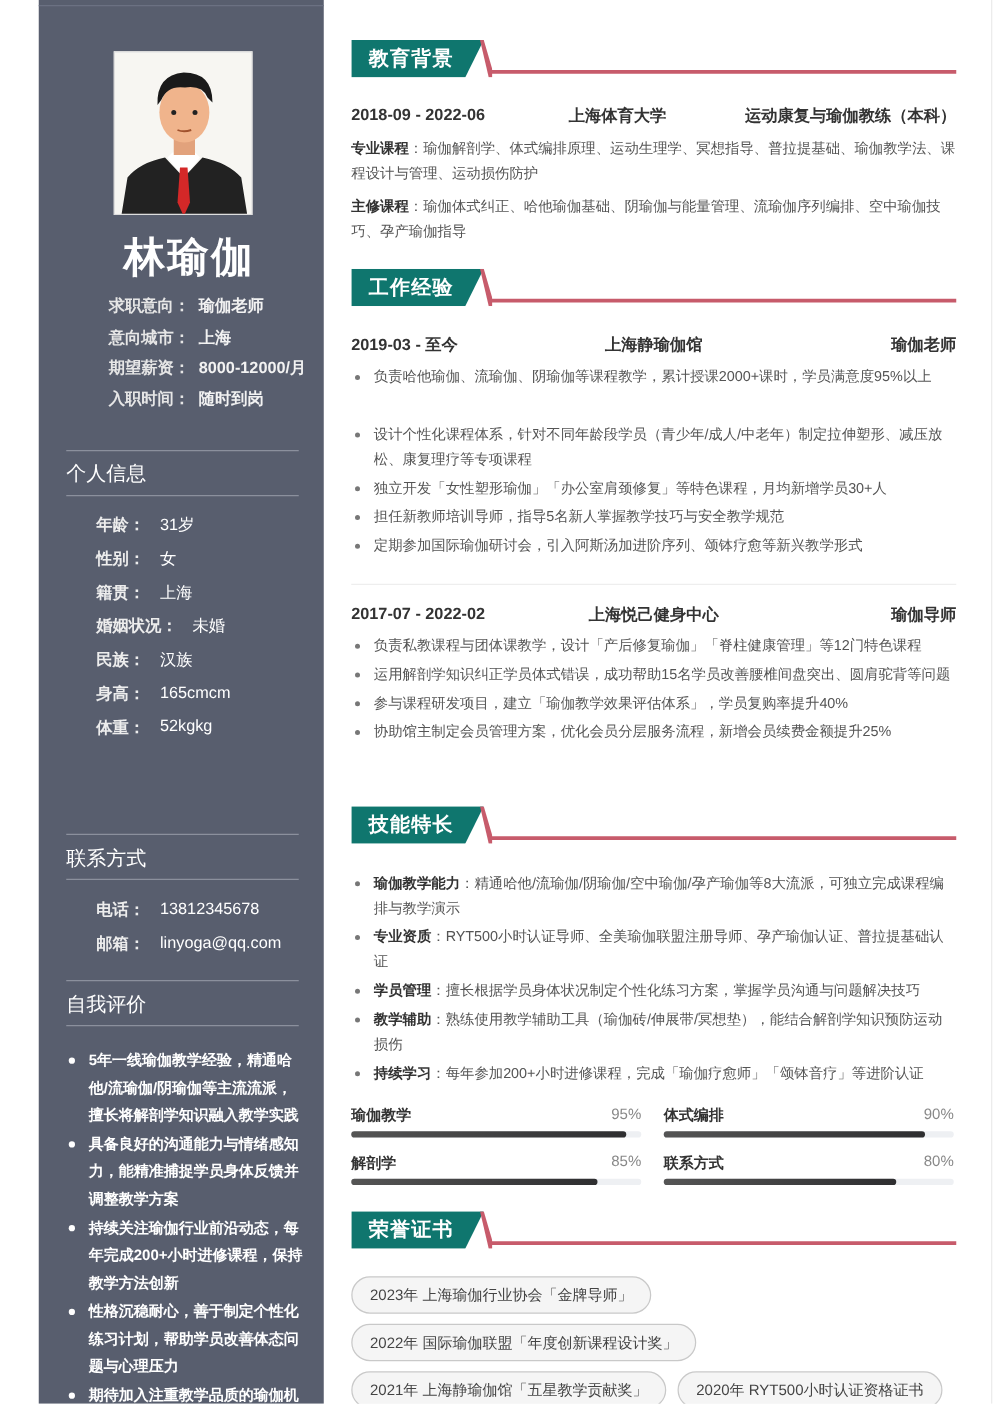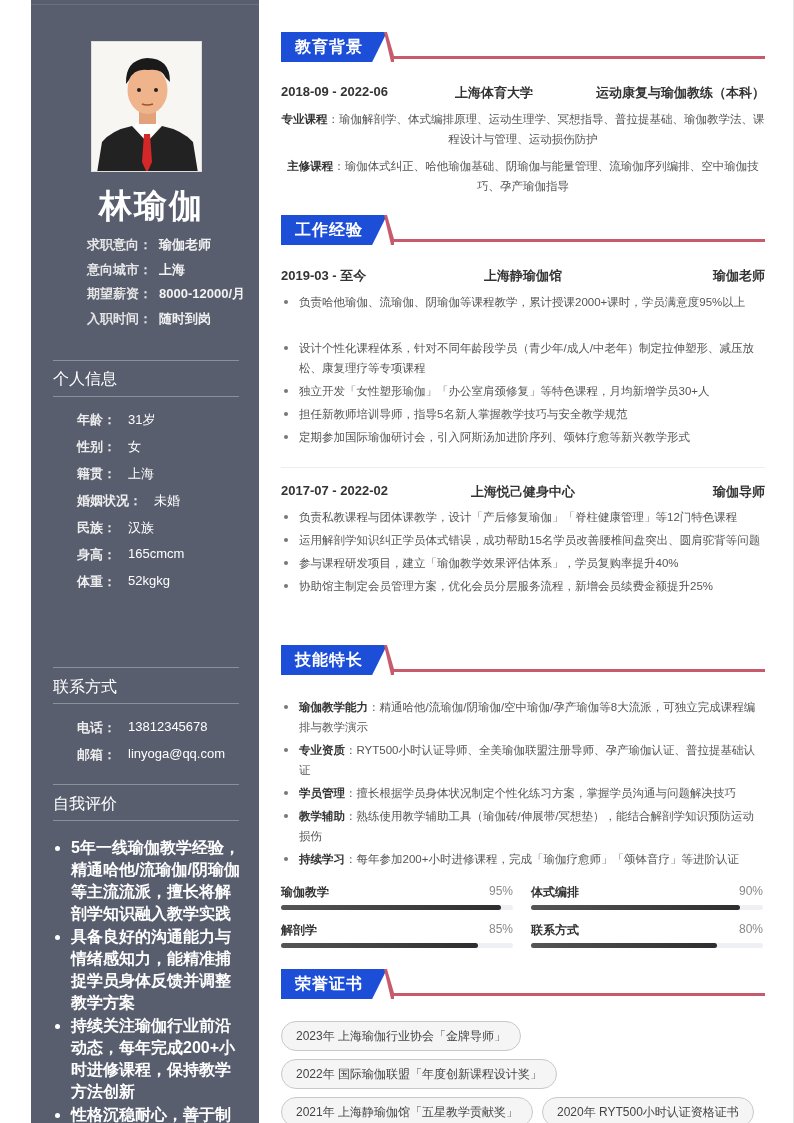--- a/index.html
+++ b/index.html
@@ -12,35 +12,35 @@
   .name { position: absolute; left: 0; top: 184px; width: 228px; text-align: center; font-size: 33px; font-weight: bold; letter-spacing: 2px; color: #ffffff; padding-left: 13px; }
   .intent { position: absolute; left: 24px; top: 236px; width: 190px; margin-left: 32px; }
   .intent .row { height: 24.5px; font-size: 13px; font-weight: bold; color: #f2f2f2; display: flex; }
   .intent .lbl { width: 72px; color: #e6e6e6; }
   .sec-title { position: absolute; left: 22px; width: 186px; font-size: 16px; font-weight: normal; color: #fff; }
   .sec-line { position: absolute; left: 22px; width: 186px; height: 1px; background: #8b909d; }
   .info { position: absolute; left: 22px; width: 190px; }
   .info .row { height: 27px; font-size: 13px; display: flex; color: #fff; margin-left: 24px; }
   .info .lbl { font-weight: bold; color: #ededed; margin-right: 12px; }
   .eval { position: absolute; left: 22px; top: 837px; width: 190px; list-style: none; }
-  .eval li { position: relative; padding-left: 18px; font-size: 16px; font-weight: bold; line-height: 22px; color: #fff; margin-bottom: 1px; }
+  .eval li { position: relative; padding-left: 18px; font-size: 12px; font-weight: bold; line-height: 22px; color: #fff; margin-bottom: 1px; }
   .eval li::before { content: ""; position: absolute; left: 2px; top: 9px; width: 5px; height: 5px; border-radius: 50%; background: #fff; }
 
   .main { position: absolute; left: 281px; top: 0; width: 484px; }
   .shead { position: absolute; left: 0; width: 484px; height: 30px; }
-  .shead .box { position: absolute; left: 0; top: 0; height: 30px; width: 106px; background: #1d4ed8; clip-path: polygon(0 0, 100% 0, 86% 100%, 0 100%); }
+  .shead .box { position: absolute; left: 0; top: 0; height: 30px; width: 106px; background: #0f766e; clip-path: polygon(0 0, 100% 0, 86% 100%, 0 100%); }
   .shead .box span { position: absolute; left: 14px; top: 5px; font-size: 16px; font-weight: bold; color: #fff; letter-spacing: 1px; }
   .shead .slash { position: absolute; left: 103px; top: 0; width: 10px; height: 30px; background: #c75b6b; clip-path: polygon(0 0, 30% 0, 100% 80%, 100% 100%, 70% 100%); }
   .shead .uline { position: absolute; left: 110px; top: 24px; width: 374px; height: 3px; background: #c75b6b; }
   .rowhead { position: absolute; left: 0; width: 484px; height: 18px; font-size: 13px; font-weight: bold; color: #333; }
   .rowhead .l { position: absolute; left: 0; }
   .rowhead .c { position: absolute; left: 0; width: 484px; text-align: center; }
   .rowhead .r { position: absolute; right: 0; }
   .edu-c { position: absolute; left: 174px; }
-  .para { position: absolute; left: 0; width: 484px; font-size: 11.5px; line-height: 20px; color: #555; text-align: center; }
+  .para { position: absolute; left: 0; width: 484px; font-size: 11.5px; line-height: 20px; color: #555; }
   .para b { color: #333; }
   .bul { position: absolute; left: 0; width: 484px; list-style: none; }
   .bul li { position: relative; padding-left: 18px; font-size: 11.5px; line-height: 20px; color: #555; margin-bottom: 3px; }
   .bul li::before { content: ""; position: absolute; left: 3px; top: 8px; width: 4px; height: 4px; border-radius: 50%; background: #777; }
   .bul li b { color: #333; }
   .divider { position: absolute; left: 0; width: 484px; height: 1px; background: #eeeeee; }
   .bars { position: absolute; left: 0; top: 884px; width: 484px; }
   .bar { position: absolute; width: 232px; height: 34px; }
   .bar .bl { position: absolute; left: 0; top: 0; font-size: 12px; font-weight: bold; color: #333; }
   .bar .bp { position: absolute; right: 0; top: 0; font-size: 12px; color: #888; }

